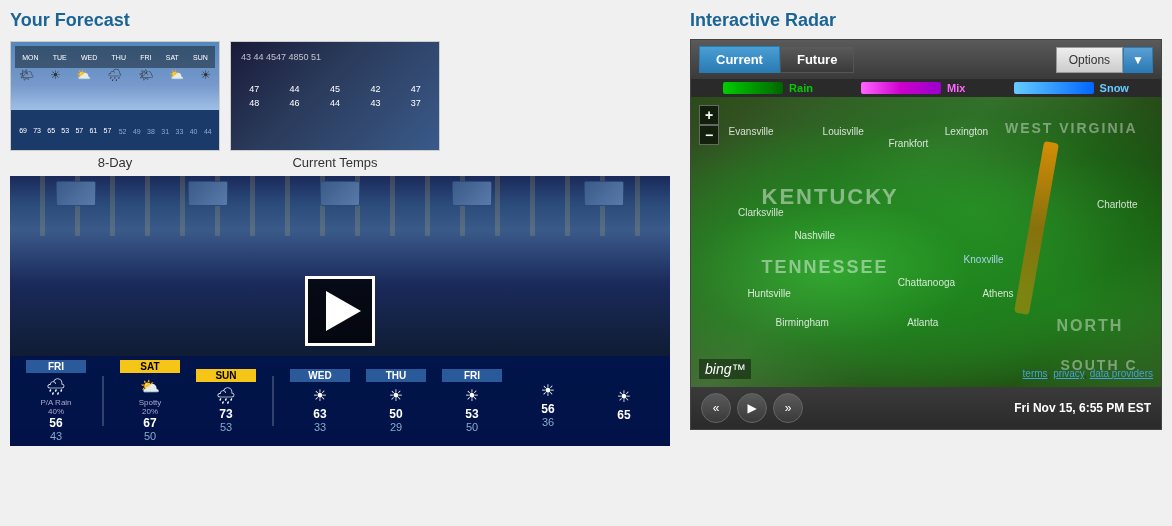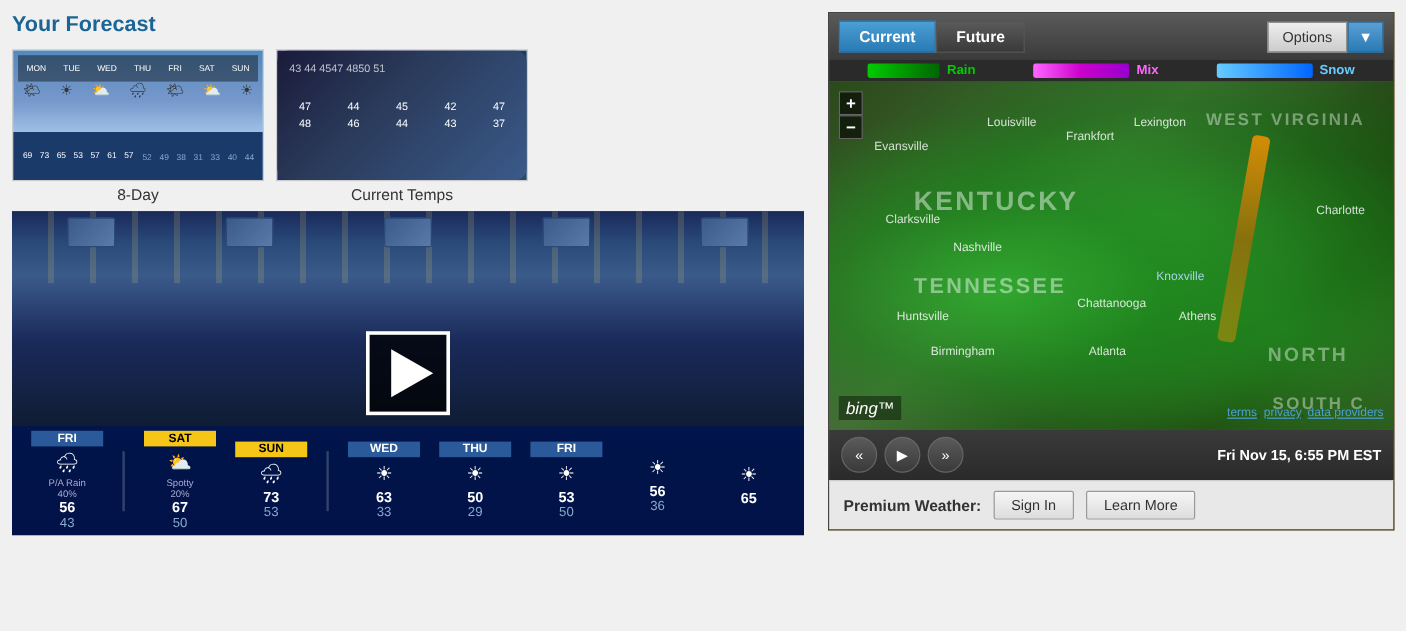--- a/index.html
+++ b/index.html
@@ -132,21 +132,20 @@
       height: 50%;
       background: radial-gradient(ellipse, rgba(200,200,50,0.5) 0%, rgba(100,180,50,0.3) 50%, transparent 100%);
     }
 
     
     .temps-mini {
       width: 100%;
       height: 100%;
       background: linear-gradient(135deg, #1a1a3a 0%, #2a3a5a 40%, #3a5a8a 100%);
       position: relative;
-      border-radius: 10px;
     }
     .temps-mini::after {
       content: '43 44 45\A46 47 48\A49 50 51';
       white-space: pre;
       position: absolute;
       top: 10px;
       left: 10px;
       color: rgba(255,255,255,0.7);
       font-size: 9px;
     }
@@ -711,20 +710,21 @@
           <div class="weather-icon">☀</div>
           <div class="precip"></div>
           <div class="temp-high">65</div>
           <div class="temp-low"></div>
         </div>
       </div>
     </div>
   </div>
 
   <div class="right-section">
+    <div class="section-title">Interactive Radar</div>
 
     <div class="radar-container">
 
       <div class="radar-controls">
         <div class="radar-tabs">
           <div class="radar-tab active">Current</div>
           <div class="radar-tab inactive">Future</div>
         </div>
         <div class="radar-options">
           <div class="options-btn">
@@ -758,21 +758,21 @@
           <div class="zoom-btn">−</div>
         </div>
 
         <div class="map-label label-kentucky">KENTUC<span style="letter-spacing:1px;">K</span>Y</div>
         <div class="map-label label-tennessee">TENNESSEE</div>
         <div class="map-label label-west-virginia">WEST VIRGINIA</div>
         <div class="map-label label-north">NORTH</div>
         <div class="map-label label-south-c">SOUTH C</div>
 
         <div class="city-label" style="top:10%;left:28%;">Louisville</div>
-        <div class="city-label" style="top:10%;left:8%;margin-top:20px;">Evansville</div>
+        <div class="city-label" style="top:10%;left:8%;">Evansville</div>
         <div class="city-label" style="top:14%;left:42%;">Frankfort</div>
         <div class="city-label" style="top:10%;left:54%;">Lexington</div>
         <div class="city-label" style="top:38%;left:10%;">Clarksville</div>
         <div class="city-label" style="top:46%;left:22%;">Nashville</div>
         <div class="city-label" style="top:42%;left:58%;color:rgba(180,220,255,0.9);margin-top:35px;">Knoxville</div>
         <div class="city-label" style="top:35%;right:5%;">Charlotte</div>
         <div class="city-label" style="top:66%;left:12%;">Huntsville</div>
         <div class="city-label" style="top:62%;left:44%;">Chattanooga</div>
         <div class="city-label" style="top:76%;left:46%;">Atlanta</div>
         <div class="city-label" style="top:66%;left:62%;">Athens</div>
@@ -789,21 +789,16 @@
 
       <div class="radar-bottom">
         <div class="playback-controls">
           <div class="pb-btn">«</div>
           <div class="pb-btn">▶</div>
           <div class="pb-btn">»</div>
         </div>
         <div class="timestamp">Fri Nov 15, 6:55 PM EST</div>
       </div>
 
-      <div class="premium-bar">
-        <span class="premium-label">Premium Weather:</span>
-        <button class="premium-btn">Sign In</button>
-        <button class="premium-btn learn">Learn More</button>
-      </div>
     </div>
   </div>
 
 </div>
 
 </body></html>

